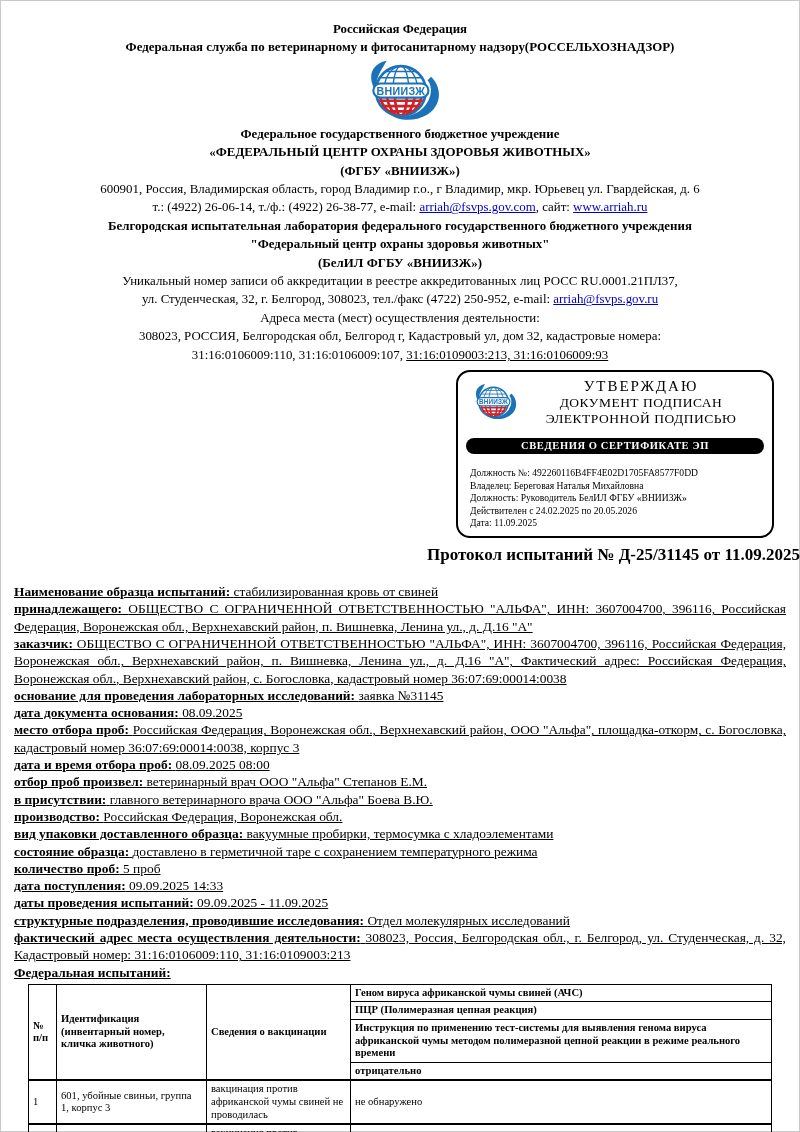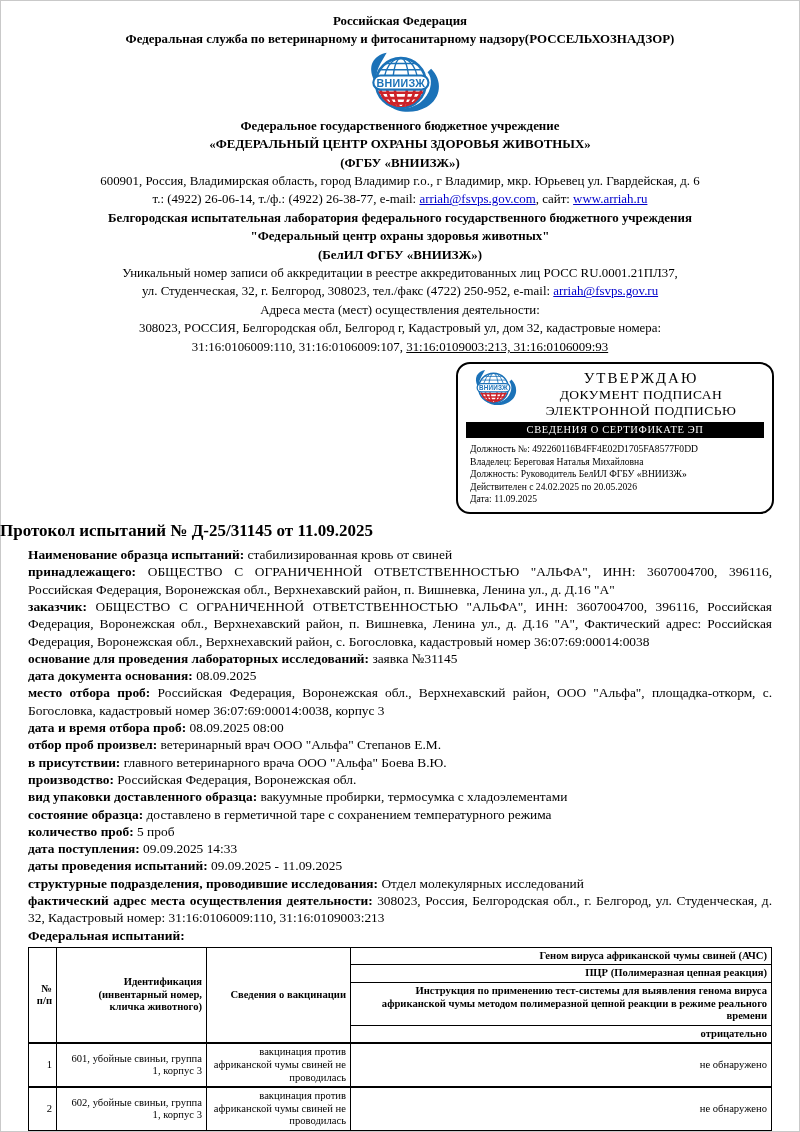--- a/index.html
+++ b/index.html
@@ -14,59 +14,60 @@
   body{
     width:800px;height:1132px;
     background:#ffffff;
     font-family:"Liberation Serif","DejaVu Serif",serif;
     color:#000;
     position:relative;
     overflow:hidden;
     box-shadow:inset 0 0 0 1px #c9c9c9;
   }
   .hidden-defs{position:absolute;width:0;height:0;overflow:hidden;}
-  .header{padding-top:12px;text-align:center;}
+  .header{padding-top:20px;text-align:center;}
   .header p{margin:0;font-size:12.9px;line-height:18.4px;}
   .header p.b{font-weight:bold;}
   .logo-big{display:block;margin:2px auto 2px;width:94px;height:64px;}
   a.lnk{color:var(--link);text-decoration:underline;cursor:pointer;}
   .u{text-decoration:underline;}
 
   .stamp-row{margin:6px 26px 0 0;display:flex;justify-content:flex-end;}
   .stamp{
     width:318px;border:2.5px solid #000;border-radius:14px;
     background:#fff;padding:5px 0 4px;
   }
-  .stamp-top{display:flex;align-items:flex-start;padding:0 10px 2px 8px;}
+  .stamp-top{display:flex;align-items:center;padding:0 10px 2px 8px;}
   .stamp-logo{width:54px;height:38px;flex:0 0 auto;}
   .stamp-head{flex:1;text-align:center;}
   .stamp-approve{font-size:15px;letter-spacing:2px;line-height:18px;}
   .stamp-signed{font-size:13.5px;letter-spacing:.5px;line-height:15.5px;}
   .stamp-bar{
-    margin:2px 8px;background:var(--stamp-bar-bg);color:var(--stamp-bar-text);
-    font-size:10.5px;font-weight:normal;text-align:center;letter-spacing:.6px;
+    margin:10px 8px;background:var(--stamp-bar-bg);color:var(--stamp-bar-text);
+    font-size:10.5px;font-weight:bold;text-align:center;letter-spacing:.6px;
     padding:2px 0 3px;
+    border-radius:8px;
   }
   .stamp-details{padding:3px 12px 2px;font-size:9.6px;line-height:12.6px;text-align:left;}
   .stamp-details div{white-space:nowrap;}
 
   h1.title{
-    margin:7px 0 5px;text-align:left;
+    margin:7px 0 18px;text-align:right;
     font-size:17px;font-weight:bold;line-height:20px;
   }
-  .fields{padding:0 28px;}
+  .fields{padding:0 14px;text-decoration:underline;}
   .fields p{margin:0;font-size:13.4px;line-height:17.3px;text-align:justify;}
   .fields b{font-weight:bold;}
 
   table.results{
     border-collapse:collapse;margin:3px 28px 0;width:744px;table-layout:fixed;
     border:1.5px solid #000;
   }
   table.results th,table.results td{
-    border:1px solid #000;text-align:right;vertical-align:middle;
+    border:1px solid #000;text-align:left;vertical-align:middle;
     font-size:10.6px;line-height:12.6px;padding:2px 4px;
   }
   table.results th{font-weight:bold;}
   table.results tr.data td{border-top:2px solid #000;height:41px;}
   col.c-num{width:28px;}
   col.c-id{width:150px;}
   col.c-vac{width:144px;}
 
   .logo-stroke-blue{stroke:var(--logo-blue);fill:none;}
   .logo-stroke-red{stroke:var(--logo-red);fill:none;}

